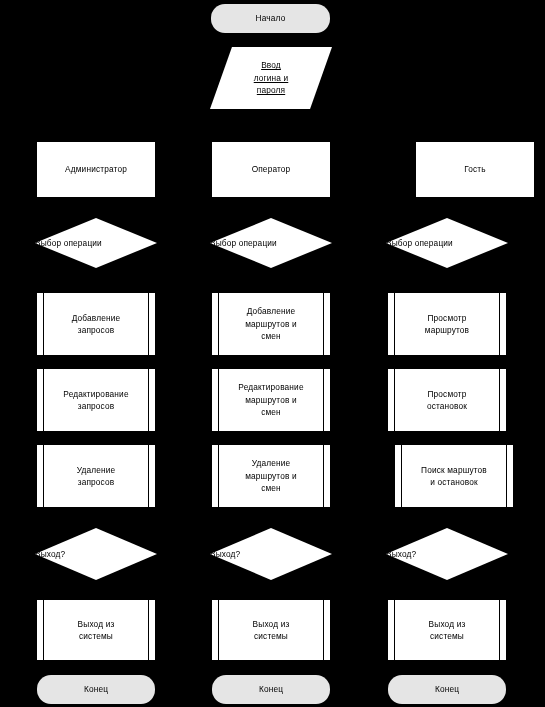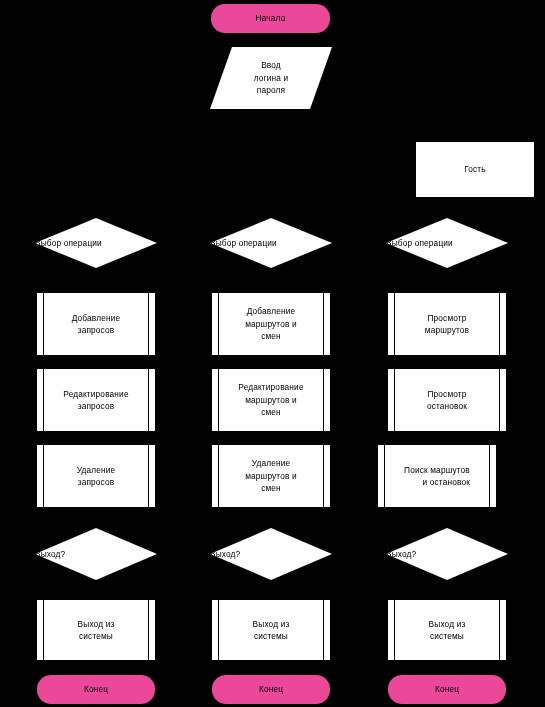--- a/index.html
+++ b/index.html
@@ -20,21 +20,21 @@
     left: 0; top: 0;
     width: 545px;
     height: 707px;
     background: #000000;
   }
 
   
   .node {
     position: absolute;
     box-sizing: border-box;
-    background: #ec4899;
+    background: #e5e5e5;
     color: #000000;
     display: flex;
     align-items: center;
     justify-content: center;
     text-align: center;
     font-size: 8.3px;
     line-height: 12.5px;
     letter-spacing: 0.15px;
     white-space: pre-line;
     -webkit-font-smoothing: none;
@@ -69,20 +69,21 @@
   
   .io {
     background: #ffffff;
     clip-path: polygon(18% 0, 100% 0, 82% 100%, 0 100%);
   }
   .io .io-label {
     position: relative;
     display: block;
     width: 100%;
     text-align: center;
+    text-decoration: underline;
   }
 
   
   .decision {
     background: transparent;
   }
   .decision .diamond-shape {
     position: absolute;
     left: 0; top: 0;
     width: 100%;
@@ -104,20 +105,21 @@
 <div id="canvas">
 
   <div class="node terminator" style="left:211px; top:4px; width:119px; height:29px;">Начало</div>
 
   <div class="node io" style="left:210px; top:47px; width:122px; height:62px;">
     <span class="io-label">Ввод
 логина и
 пароля</span>
   </div>
 
+  <div class="node process" style="left:37px; top:142px; width:118px; height:55px;">Администратор</div>
 
   <div class="node decision" style="left:35px; top:218px; width:122px; height:50px;">
     <span class="diamond-shape"></span>
     <span class="decision-label">Выбор операции</span>
   </div>
 
   <div class="node predefined" style="left:37px; top:293px; width:118px; height:62px;">Добавление
 запросов</div>
 
   <div class="node predefined" style="left:37px; top:369px; width:118px; height:62px;">Редактирование
@@ -129,20 +131,21 @@
   <div class="node decision" style="left:35px; top:528px; width:122px; height:52px;">
     <span class="diamond-shape"></span>
     <span class="decision-label">Выход?</span>
   </div>
 
   <div class="node predefined" style="left:37px; top:600px; width:118px; height:60px;">Выход из
 системы</div>
 
   <div class="node terminator" style="left:37px; top:675px; width:118px; height:29px;">Конец</div>
 
+  <div class="node process" style="left:212px; top:142px; width:118px; height:55px;">Оператор</div>
 
   <div class="node decision" style="left:210px; top:218px; width:122px; height:50px;">
     <span class="diamond-shape"></span>
     <span class="decision-label">Выбор операции</span>
   </div>
 
   <div class="node predefined" style="left:212px; top:293px; width:118px; height:62px;">Добавление
 маршрутов и
 смен</div>
 
@@ -170,21 +173,21 @@
     <span class="diamond-shape"></span>
     <span class="decision-label">Выбор операции</span>
   </div>
 
   <div class="node predefined" style="left:388px; top:293px; width:118px; height:62px;">Просмотр
 маршрутов</div>
 
   <div class="node predefined" style="left:388px; top:369px; width:118px; height:62px;">Просмотр
 остановок</div>
 
-  <div class="node predefined" style="left:378px; top:445px; width:118px; height:62px;text-align:right;">Поиск маршутов
+  <div class="node predefined" style="left:395px; top:445px; width:118px; height:62px;">Поиск маршутов
 и остановок</div>
 
   <div class="node decision" style="left:386px; top:528px; width:122px; height:52px;">
     <span class="diamond-shape"></span>
     <span class="decision-label">Выход?</span>
   </div>
 
   <div class="node predefined" style="left:388px; top:600px; width:118px; height:60px;">Выход из
 системы</div>
 

